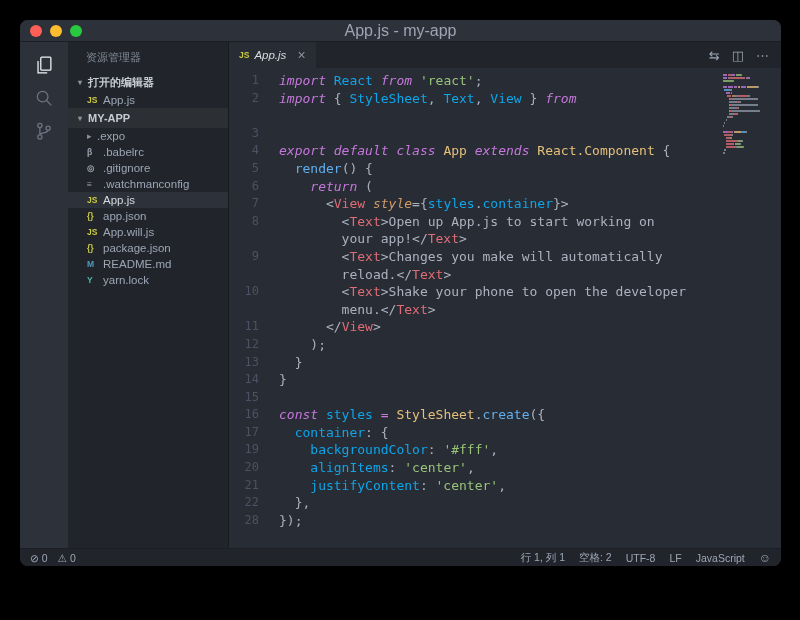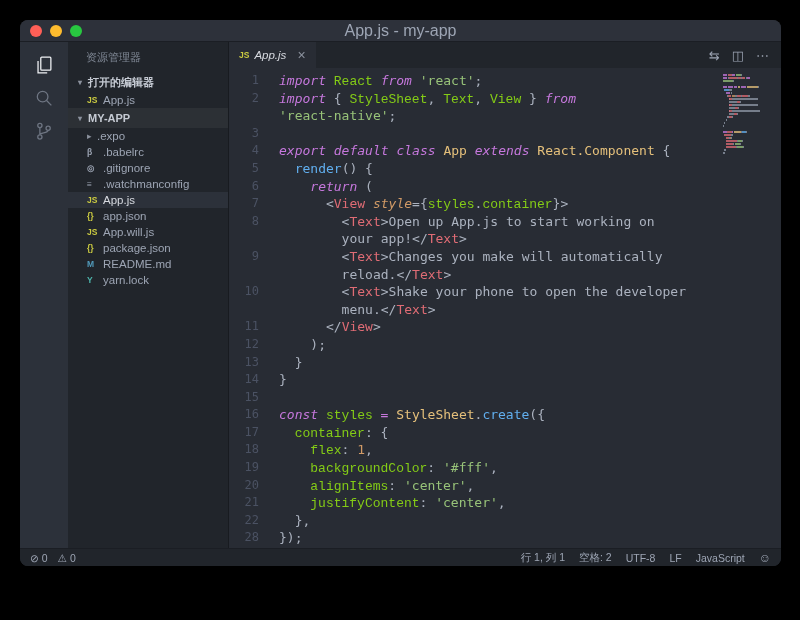--- a/index.html
+++ b/index.html
@@ -50,21 +50,21 @@
                  padding-right: 12px; color: #9da5b4; font-size: 13px; }
 
   .code-area { flex: 1; position: relative; overflow: hidden; padding-top: 4px;
                font-family: "DejaVu Sans Mono", monospace; }
   .code-row { display: flex; height: 17.6px; line-height: 17.6px; white-space: pre;
               font-size: 13px; color: #abb2bf; }
   .gutter { flex: 0 0 50px; text-align: right; padding-right: 20px; color: #4b5263; font-size: 12px; }
   .tk-kw  { color: #c678dd; font-style: italic; }
   .tk-str { color: #98c379; }
   .tk-cls { color: #e5c07b; }
-  .tk-var { color: #84cc16; font-family: Liberation Mono, monospace; }
+  .tk-var { color: #0ea5e9; }
   .tk-tag { color: #e06c75; }
   .tk-fn  { color: #61afef; }
   .tk-num { color: #d19a66; }
   .tk-attr{ color: #d19a66; font-style: italic; }
   .tk-pl  { color: #abb2bf; }
 
   .minimap { position: absolute; top: 6px; right: 12px; width: 46px; }
   .mm-row { height: 2px; margin-bottom: 1px; white-space: nowrap; font-size: 0; }
   .mm-seg { display: inline-block; height: 2px; opacity: .75; }
 
@@ -184,40 +184,39 @@
         <div class="tab-actions">
             <span class="tab-action">⇆</span>
             <span class="tab-action">◫</span>
             <span class="tab-action">⋯</span>
           </div>
       </div>
       <div class="code-area">
         <div>
             <div class="code-row"><span class="gutter">1</span><span class="code-text"><span class="tk-kw">import</span><span class="tk-pl"> </span><span class="tk-var">React</span><span class="tk-pl"> </span><span class="tk-kw">from</span><span class="tk-pl"> </span><span class="tk-str">'react'</span><span class="tk-pl">;</span></span></div>
             <div class="code-row"><span class="gutter">2</span><span class="code-text"><span class="tk-kw">import</span><span class="tk-pl"> { </span><span class="tk-var">StyleSheet</span><span class="tk-pl">, </span><span class="tk-var">Text</span><span class="tk-pl">, </span><span class="tk-var">View</span><span class="tk-pl"> } </span><span class="tk-kw">from</span></span></div>
-            <div class="code-row"><span class="gutter"></span><span class="code-text"><span class="tk-str">'react-native'</span><span class="tk-pl">;</span></span></div>
+            <div class="code-row"><span class="gutter"></span></div>
             <div class="code-row"><span class="gutter">3</span><span class="code-text"></span></div>
             <div class="code-row"><span class="gutter">4</span><span class="code-text"><span class="tk-kw">export</span><span class="tk-pl"> </span><span class="tk-kw">default</span><span class="tk-pl"> </span><span class="tk-kw">class</span><span class="tk-pl"> </span><span class="tk-cls">App</span><span class="tk-pl"> </span><span class="tk-kw">extends</span><span class="tk-pl"> </span><span class="tk-cls">React.Component</span><span class="tk-pl"> {</span></span></div>
             <div class="code-row"><span class="gutter">5</span><span class="code-text"><span class="tk-pl">  </span><span class="tk-fn">render</span><span class="tk-pl">() {</span></span></div>
             <div class="code-row"><span class="gutter">6</span><span class="code-text"><span class="tk-pl">    </span><span class="tk-kw">return</span><span class="tk-pl"> (</span></span></div>
             <div class="code-row"><span class="gutter">7</span><span class="code-text"><span class="tk-pl">      &lt;</span><span class="tk-tag">View</span><span class="tk-pl"> </span><span class="tk-attr">style</span><span class="tk-pl">={</span><span class="tk-var">styles</span><span class="tk-pl">.</span><span class="tk-var">container</span><span class="tk-pl">}&gt;</span></span></div>
             <div class="code-row"><span class="gutter">8</span><span class="code-text"><span class="tk-pl">        &lt;</span><span class="tk-tag">Text</span><span class="tk-pl">&gt;Open up App.js to start working on</span></span></div>
             <div class="code-row"><span class="gutter"></span><span class="code-text"><span class="tk-pl">        your app!&lt;/</span><span class="tk-tag">Text</span><span class="tk-pl">&gt;</span></span></div>
             <div class="code-row"><span class="gutter">9</span><span class="code-text"><span class="tk-pl">        &lt;</span><span class="tk-tag">Text</span><span class="tk-pl">&gt;Changes you make will automatically</span></span></div>
             <div class="code-row"><span class="gutter"></span><span class="code-text"><span class="tk-pl">        reload.&lt;/</span><span class="tk-tag">Text</span><span class="tk-pl">&gt;</span></span></div>
             <div class="code-row"><span class="gutter">10</span><span class="code-text"><span class="tk-pl">        &lt;</span><span class="tk-tag">Text</span><span class="tk-pl">&gt;Shake your phone to open the developer</span></span></div>
             <div class="code-row"><span class="gutter"></span><span class="code-text"><span class="tk-pl">        menu.&lt;/</span><span class="tk-tag">Text</span><span class="tk-pl">&gt;</span></span></div>
             <div class="code-row"><span class="gutter">11</span><span class="code-text"><span class="tk-pl">      &lt;/</span><span class="tk-tag">View</span><span class="tk-pl">&gt;</span></span></div>
             <div class="code-row"><span class="gutter">12</span><span class="code-text"><span class="tk-pl">    );</span></span></div>
             <div class="code-row"><span class="gutter">13</span><span class="code-text"><span class="tk-pl">  }</span></span></div>
             <div class="code-row"><span class="gutter">14</span><span class="code-text"><span class="tk-pl">}</span></span></div>
             <div class="code-row"><span class="gutter">15</span><span class="code-text"></span></div>
             <div class="code-row"><span class="gutter">16</span><span class="code-text"><span class="tk-kw">const</span><span class="tk-pl"> </span><span class="tk-var">styles</span><span class="tk-pl"> </span><span class="tk-kw">=</span><span class="tk-pl"> </span><span class="tk-cls">StyleSheet</span><span class="tk-pl">.</span><span class="tk-fn">create</span><span class="tk-pl">({</span></span></div>
             <div class="code-row"><span class="gutter">17</span><span class="code-text"><span class="tk-pl">  </span><span class="tk-var">container</span><span class="tk-pl">: {</span></span></div>
-            <div class="code-row"><span class="gutter">18</span><span class="code-text"><span class="tk-pl">    </span><span class="tk-var">flex</span><span class="tk-pl">: </span><span class="tk-num">1</span><span class="tk-pl">,</span></span></div>
             <div class="code-row"><span class="gutter">19</span><span class="code-text"><span class="tk-pl">    </span><span class="tk-var">backgroundColor</span><span class="tk-pl">: </span><span class="tk-str">'#fff'</span><span class="tk-pl">,</span></span></div>
             <div class="code-row"><span class="gutter">20</span><span class="code-text"><span class="tk-pl">    </span><span class="tk-var">alignItems</span><span class="tk-pl">: </span><span class="tk-str">'center'</span><span class="tk-pl">,</span></span></div>
             <div class="code-row"><span class="gutter">21</span><span class="code-text"><span class="tk-pl">    </span><span class="tk-var">justifyContent</span><span class="tk-pl">: </span><span class="tk-str">'center'</span><span class="tk-pl">,</span></span></div>
             <div class="code-row"><span class="gutter">22</span><span class="code-text"><span class="tk-pl">  },</span></span></div>
             <div class="code-row"><span class="gutter">28</span><span class="code-text"><span class="tk-pl">});</span></span></div>
           </div>
         <div class="minimap">
             <div class="mm-row"><span class="mm-seg" style="width: 4.32px; background: rgb(198, 120, 221);"></span><span class="mm-seg" style="width: 0.72px;"></span><span class="mm-seg" style="width: 3.6px; background: rgb(224, 108, 117);"></span><span class="mm-seg" style="width: 0.72px;"></span><span class="mm-seg" style="width: 2.88px; background: rgb(198, 120, 221);"></span><span class="mm-seg" style="width: 0.72px;"></span><span class="mm-seg" style="width: 5.04px; background: rgb(152, 195, 121);"></span><span class="mm-seg" style="width: 0.72px; background: rgb(144, 153, 168);"></span></div>
             <div class="mm-row"><span class="mm-seg" style="width: 4.32px; background: rgb(198, 120, 221);"></span><span class="mm-seg" style="width: 0.72px;"></span><span class="mm-seg" style="width: 0.72px; background: rgb(144, 153, 168);"></span><span class="mm-seg" style="width: 0.72px;"></span><span class="mm-seg" style="width: 7.2px; background: rgb(224, 108, 117);"></span><span class="mm-seg" style="width: 0.72px; background: rgb(144, 153, 168);"></span><span class="mm-seg" style="width: 0.72px;"></span><span class="mm-seg" style="width: 2.88px; background: rgb(224, 108, 117);"></span><span class="mm-seg" style="width: 0.72px; background: rgb(144, 153, 168);"></span><span class="mm-seg" style="width: 0.72px;"></span><span class="mm-seg" style="width: 2.88px; background: rgb(224, 108, 117);"></span><span class="mm-seg" style="width: 0.72px;"></span><span class="mm-seg" style="width: 0.72px; background: rgb(144, 153, 168);"></span><span class="mm-seg" style="width: 0.72px;"></span><span class="mm-seg" style="width: 2.88px; background: rgb(198, 120, 221);"></span></div>
             <div class="mm-row"><span class="mm-seg" style="width: 10.08px; background: rgb(152, 195, 121);"></span><span class="mm-seg" style="width: 0.72px; background: rgb(144, 153, 168);"></span></div>

